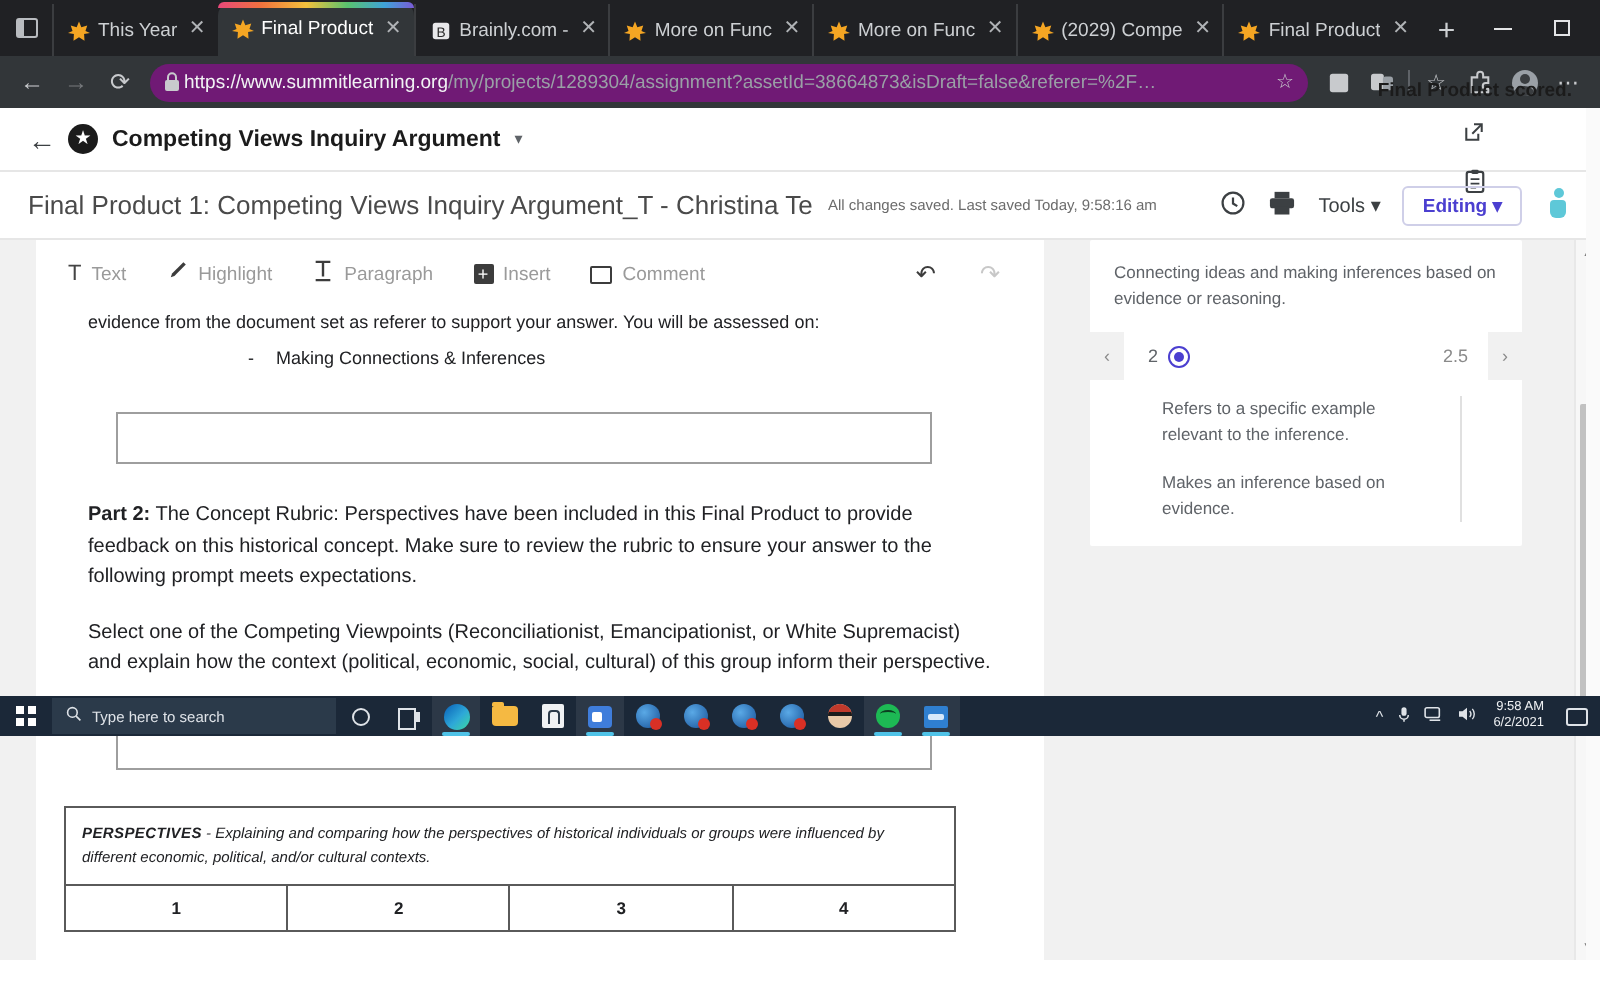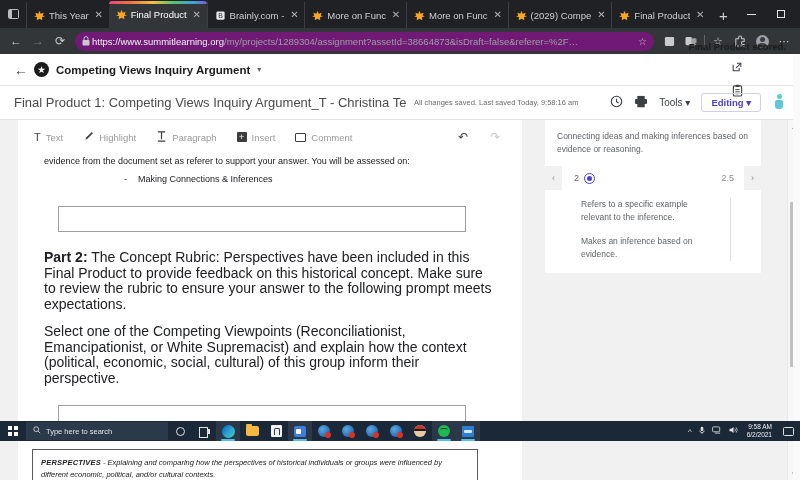--- a/index.html
+++ b/index.html
@@ -2,21 +2,21 @@
 <html><head>
 <meta charset="utf-8">
 <style>
   * { box-sizing: border-box; margin: 0; padding: 0; }
   html, body {
     width: 800px; height: 500px;
     font-family: "Liberation Sans", sans-serif;
     overflow: hidden;
     background: #fff;
   }
-  .screen { position: relative; width: 800px; height: 441px; }
+  .screen { position: relative; width: 800px; height: 368px; }
 
   
   .tabstrip {
     position: absolute; top: 0; left: 0; width: 800px; height: 28px;
     background: #202124; display: flex; align-items: flex-end;
   }
   .tabstrip-leading {
     width: 26px; height: 28px; display: flex; align-items: center;
     justify-content: center; flex: 0 0 auto;
   }
@@ -191,21 +191,21 @@
   .doc-li {
     font-size: 9px; color: #202124; line-height: 16px; padding-left: 94px;
     position: relative;
   }
   .doc-li::before {
     content: "-"; position: absolute; left: 80px; color: #202124;
   }
   .answer-box {
     height: 26px; border: 1px solid #9e9e9e; margin: 19px 0 0 14px; width: 408px;
   }
-  .doc-p2 { font-size: 14px; color: #202124; line-height: 15.5px; }
+  .doc-p2 { font-size: 10px; color: #202124; line-height: 15.5px; }
   .doc-p2 b { font-weight: bold; }
   .spacer-12 { height: 12px; }
   .spacer-18 { height: 18px; }
 
   .rubric-table {
     margin: 18px 14px 0 14px; width: 446px; border: 1px solid #5a5a5a;
     border-collapse: collapse;
   }
   .rubric-head-cell {
     border-bottom: 1px solid #5a5a5a; padding: 7px 8px;

